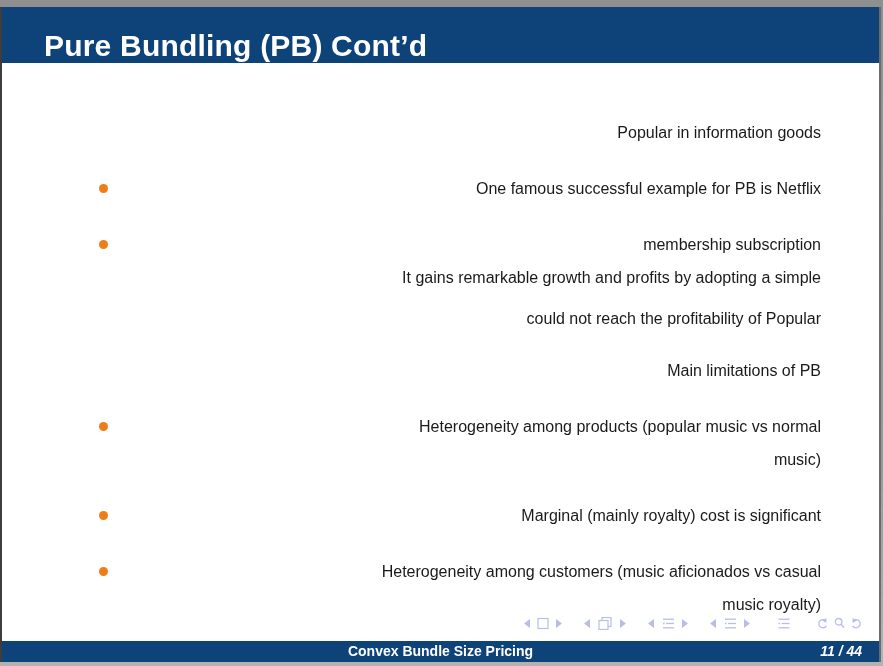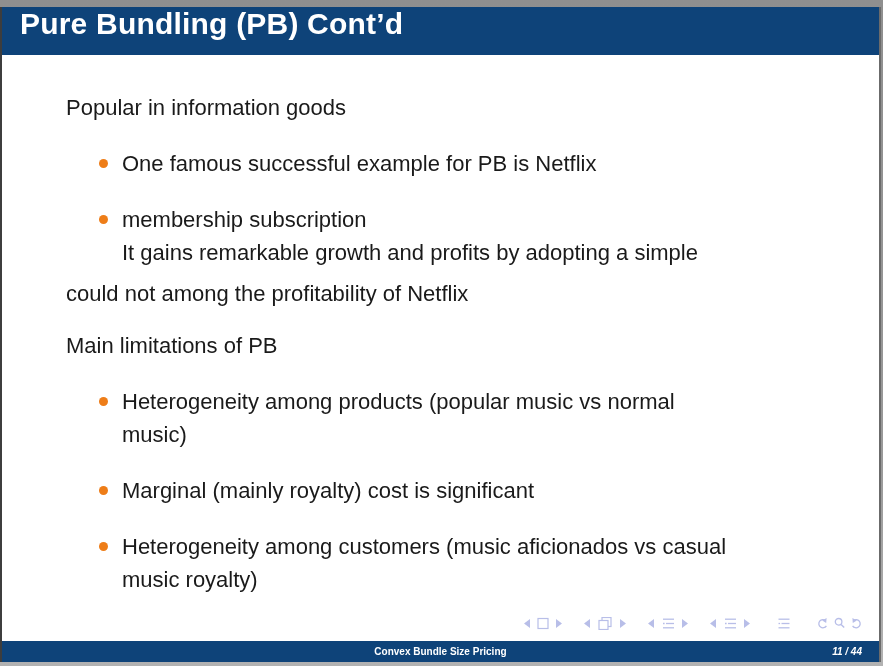--- a/index.html
+++ b/index.html
@@ -18,31 +18,32 @@
     overflow:hidden;
   }
   .slide{
     position:absolute;top:7px;left:0;right:2px;bottom:4px;
     background:#ffffff;
     border-left:2px solid #3d3d3d;
     border-right:2px solid #6b6b6b;
     overflow:hidden;
   }
   .titlebar{
-    height:48px;
+    height:56px;
     background:var(--navy);
     color:var(--title-text);
-    display:flex;align-items:flex-start;
-    padding-left:18px;
+    display:flex;align-items:flex-end;
+    padding-left:42px;
     font-size:30px;font-weight:bold;letter-spacing:0.2px;
   }
   .body{
-    padding:36px 58px 0 64px;
-    font-size:22px;color:var(--body-text);
+    padding:53px 58px 0 64px;
+    font-size:16px;color:var(--body-text);
     line-height:33px;
+    text-align:right;
   }
   .para{margin:0;}
   .para.gap-s{margin-top:8px;}
   .para.gap-l{margin-top:19px;}
   ul.bullets{
     list-style:none;margin:0;padding:0;
   }
   ul.bullets li{
     position:relative;
     padding-left:56px;
@@ -58,21 +59,21 @@
     position:absolute;right:15px;bottom:32px;
     display:flex;align-items:center;gap:16px;
     color:var(--navsym);
   }
   .navsyms svg{display:block;}
   .navsyms .sep{margin-left:8px;}
   .navgroup{display:flex;align-items:center;gap:5px;}
   .footline{
     position:absolute;left:0;right:0;bottom:0;height:21px;
     background:var(--navy);
-    color:#ffffff;font-size:10px;font-weight:bold;line-height:21px;
+    color:#ffffff;font-size:14px;font-weight:bold;line-height:21px;
   }
   .footline .center{
     position:absolute;left:0;right:0;text-align:center;
   }
   .footline .page{
     position:absolute;right:17px;top:0;font-style:italic;
   }
 </style>
 </head>
 <body>
@@ -91,21 +92,21 @@
       <li>
         <div>One famous successful example for PB is Netflix</div>
       </li>
       <li>
         <div>membership subscription</div>
         <div>It gains remarkable growth and profits by adopting a simple</div>
       </li>
     </ul>
 
     <div class="para gap-s">
-      <div>could not among the profitability of Netflix</div>
+      <div>could not reach the profitability of Popular</div>
     </div>
 
     <div class="para gap-l">Main limitations of PB</div>
 
     <ul class="bullets">
       <li>
         <div>Heterogeneity among products (popular music vs normal</div>
         <div>music)</div>
       </li>
       <li>

